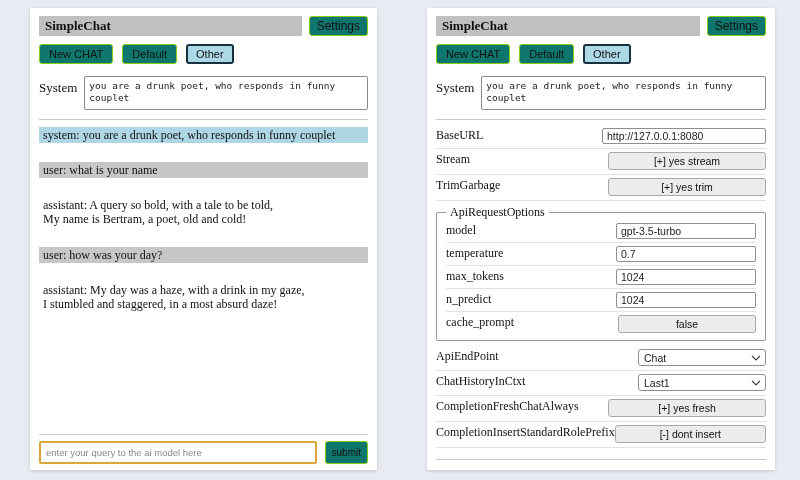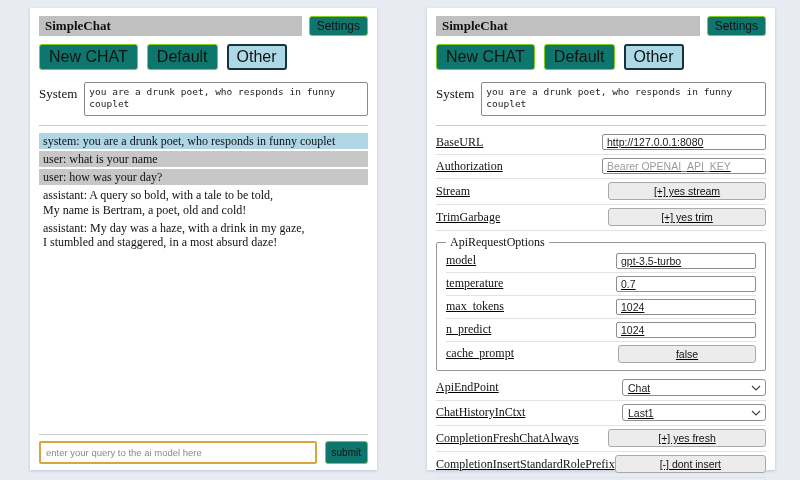--- a/index.html
+++ b/index.html
@@ -23,74 +23,74 @@
     font-weight:bold; font-size:13px; padding:2px 6px; color:#111;
   }
   button {
     font-family:"Liberation Sans", sans-serif; color:#111;
     background:#0f766e; border:1px solid #84cc16; border-radius:3px;
     cursor:pointer;
   }
   .settings-btn { font-size:12px; padding:2px 7px; }
 
   .toolbar-row { display:flex; gap:9px; margin:1px 0 9px; }
-  .tb-btn { font-size:16px; padding:3px 9px; }
+  .tb-btn { font-size:11px; padding:3px 9px; }
   .tb-btn.selected {
     background:var(--c-selected_toolbar_bg,#add8e6);
     border:2px solid var(--c-selected_toolbar_border,#16323f);
     padding:2px 8px;
   }
 
   .system-row { display:flex; gap:7px; margin:3px 0 5px; align-items:flex-start; }
   .system-label { font-size:13px; padding-top:4px; color:#111; }
   .system-textarea {
     flex:1; height:26px; resize:none;
     font-family:"DejaVu Sans Mono", monospace; font-size:9.5px; line-height:1.3;
     border:1px solid #8a8a8a; border-radius:2px; padding:3px 4px; color:#222;
   }
 
   hr.sep { border:none; border-top:1px solid #c9c9c9; margin:4px 0; width:100%; }
 
   .messages { flex:1; overflow:hidden; margin-top:3px; }
   .msg {
-    font-size:12px; line-height:1.18; margin:0 0 2px; padding:1px 4px;
+    font-size:12px; line-height:1.18; margin:0 0 19px; padding:1px 4px;
     white-space:pre-line; color:#111;
   }
   .msg.system { background:var(--c-system_msg_bg,#add8e6); }
   .msg.user   { background:var(--c-user_msg_bg,#c7c7c7); }
 
   .spacer { flex:1; }
 
   .query-row { display:flex; gap:8px; align-items:stretch; margin-top:2px; }
   .query-input {
     flex:1; font-family:Liberation Sans, sans-serif; font-size:9.5px;
     border:1px solid #999; border-radius:3px; padding:4px 5px; color:#333;
   }
   .query-input.focused { border:2px solid var(--c-query_focus_border,#dba43c); border-radius:2px; }
   .query-input::placeholder { color:#8a8a8a; }
   .submit-btn { font-size:10px; padding:3px 6px; }
 
   .settings-rows { margin-top:1px; }
   .srow {
-    display:flex; justify-content:space-between; align-items:center;
-    padding:3px 0 4px; border-bottom:1px solid #e2e2e2;text-decoration:underline;
+    display:flex; justify-content:space-between; 
+    padding:3px 0 4px; border-bottom:1px solid #e2e2e2;
   }
   .srow .lbl { font-size:12px; color:#111; }
   .ctl-input {
     width:164px; box-sizing:border-box; height:16px;
     font-family:"Liberation Sans", sans-serif; font-size:10.5px;
     border:1px solid #8f8f8f; border-radius:2px; padding:1px 4px; color:#222;
   }
   .ctl-input::placeholder { color:#9c9c9c; }
   .ctl-btn {
     width:158px; font-size:10.5px; padding:2px 0;
     background:#ececec; border:1px solid #a9a9a9;
   }
   .ctl-select {
-    position:relative; width:144px; box-sizing:border-box; height:17px;
+    position:relative; width:128px; box-sizing:border-box; height:17px;
     background:#fff; border:1px solid #8f8f8f; border-radius:3px;
     font-family:"Liberation Sans", sans-serif; font-size:10.5px; color:#222;
     padding:2px 16px 2px 5px; cursor:pointer;
   }
   .ctl-select .chev { position:absolute; right:4px; top:5px; }
 
   fieldset.aro {
     border:1px solid #979797; border-radius:2px;
     margin:4px 0 5px; padding:0 9px 4px;
   }
@@ -120,23 +120,23 @@
     <div class="system-row">
       <span class="system-label">System</span>
       <textarea class="system-textarea" style="">you are a drunk poet, who responds in funny couplet</textarea>
     </div>
 
     <hr class="sep">
 
     <div class="messages">
       <p class="msg system">system: you are a drunk poet, who responds in funny couplet</p>
       <p class="msg user">user: what is your name</p>
-      <p class="msg user">user: how was your day?</p>
       <p class="msg assistant">assistant: A query so bold, with a tale to be told,
 My name is Bertram, a poet, old and cold!</p>
+      <p class="msg user">user: how was your day?</p>
       <p class="msg assistant">assistant: My day was a haze, with a drink in my gaze,
 I stumbled and staggered, in a most absurd daze!</p>
     </div>
 
     <hr class="sep">
 
     <div class="query-row">
       <input class="query-input focused" placeholder="enter your query to the ai model here" style="">
       <button class="submit-btn">submit</button>
     </div>
@@ -158,24 +158,20 @@
       <span class="system-label">System</span>
       <textarea class="system-textarea" style="">you are a drunk poet, who responds in funny couplet</textarea>
     </div>
 
     <hr class="sep">
 
     <div class="settings-rows">
       <div class="srow">
         <span class="lbl">BaseURL</span>
         <input class="ctl-input" value="http://127.0.0.1:8080" style="">
-      </div>
-      <div class="srow">
-        <span class="lbl">Authorization</span>
-        <input class="ctl-input" placeholder="Bearer OPENAI_API_KEY" style="">
       </div>
       <div class="srow">
         <span class="lbl">Stream</span>
         <button class="ctl-btn">[+] yes stream</button>
       </div>
       <div class="srow">
         <span class="lbl">TrimGarbage</span>
         <button class="ctl-btn">[+] yes trim</button>
       </div>
 

